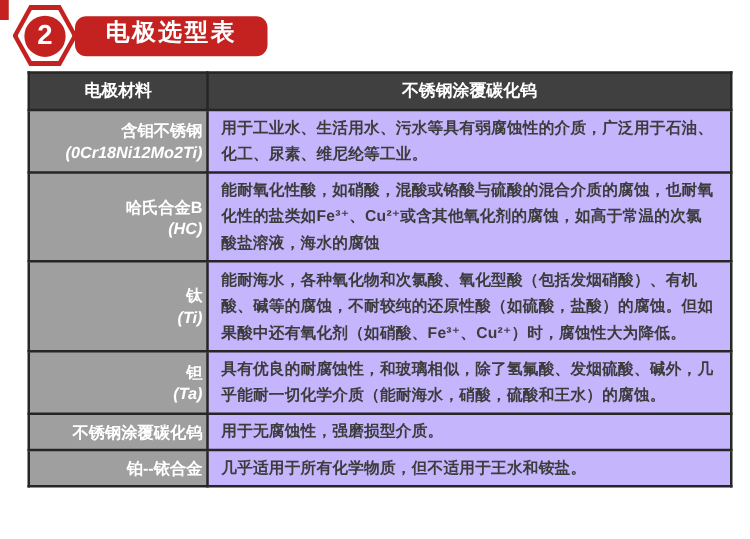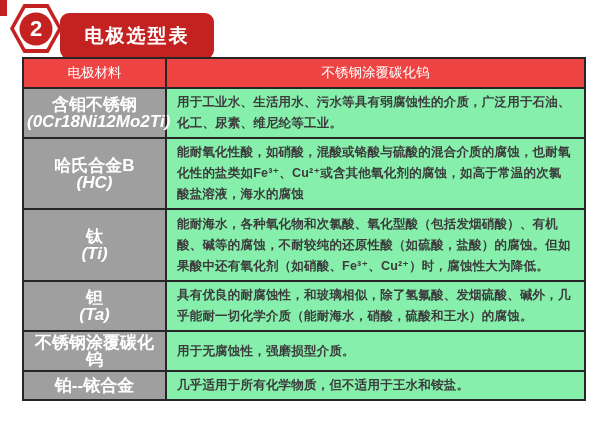--- a/index.html
+++ b/index.html
@@ -11,36 +11,36 @@
   .ribbon-tab { position:absolute; left:0; top:27; width:7px; height:16px; background:#c42220; }
   .hex-badge { position:absolute; left:10px; top:4px; width:52px; height:49px; }
   .hex-outer { position:absolute; inset:0; background:#c42220;
     clip-path:polygon(26% 0,74% 0,100% 50%,74% 100%,26% 100%,0 50%); }
   .hex-inner { position:absolute; inset:4px; background:#ffffff;
     clip-path:polygon(26% 0,74% 0,100% 50%,74% 100%,26% 100%,0 50%); }
   .hex-circle { position:absolute; left:50%; top:50%; width:33px; height:33px;
     transform:translate(-50%,-50%); background:#c42220; border-radius:50%;
     display:flex; align-items:center; justify-content:center;
     color:#fff; font-size:22px; font-weight:bold; }
-  .title-banner { position:absolute; left:60px; top:13px; width:154px; height:46px;
-    background:#c42220; border-radius:9px; display:flex; align-items:center;
+  .title-banner { position:absolute; left:60px; top:13px; width:154px; height:32px;
+    background:#c42220; border-radius:9px; display:flex; align-items:flex-start;
     justify-content:center; }
   .title-banner span { color:#ffffff; font-size:19px; font-weight:bold; letter-spacing:2px; }
 
   
   table.sel { position:absolute; left:22px; top:57px; width:564px;
     border-collapse:collapse; table-layout:fixed; }
   table.sel col.c1 { width:143px; }
   table.sel th, table.sel td { border:2px solid #262626; }
-  th.hdr { background:#ef4444; color:#ffffff; font-size:13.5px; font-weight:normal;
+  th.hdr { background:#404040; color:#ffffff; font-size:13.5px; font-weight:bold;
     text-align:center; vertical-align:middle; }
-  td.mat { background:#9f9f9f; color:#ffffff; text-align:center; vertical-align:middle;
-    font-size:17px; font-weight:bold; line-height:17px; padding:2px 3px; }
+  td.mat { background:#9f9f9f; color:#ffffff; text-align:right; vertical-align:middle;
+    font-size:13px; font-weight:bold; line-height:17px; padding:2px 3px; }
   td.mat .spec { font-weight:bold;font-style:italic; }
-  td.desc { background:#86efac; color:#3c3c3c; font-size:12.5px; font-weight:600;
+  td.desc { background:#c4b5fd; color:#3c3c3c; font-size:12.5px; font-weight:600;
     line-height:21px; padding:3px 10px; vertical-align:middle; text-align:left;
     letter-spacing:0.2px; }
   tr.h-hdr { height:30px; } tr.h-r0 { height:50px; } tr.h-r1 { height:49px; }
   tr.h-r2 { height:64px; } tr.h-r3 { height:72px; } tr.h-r4 { height:50px; }
   tr.h-r5 { height:24px;border-radius:10px; } tr.h-r6 { height:23px; }
 </style>
 </head>
 <body>
 
 <div class="page">

